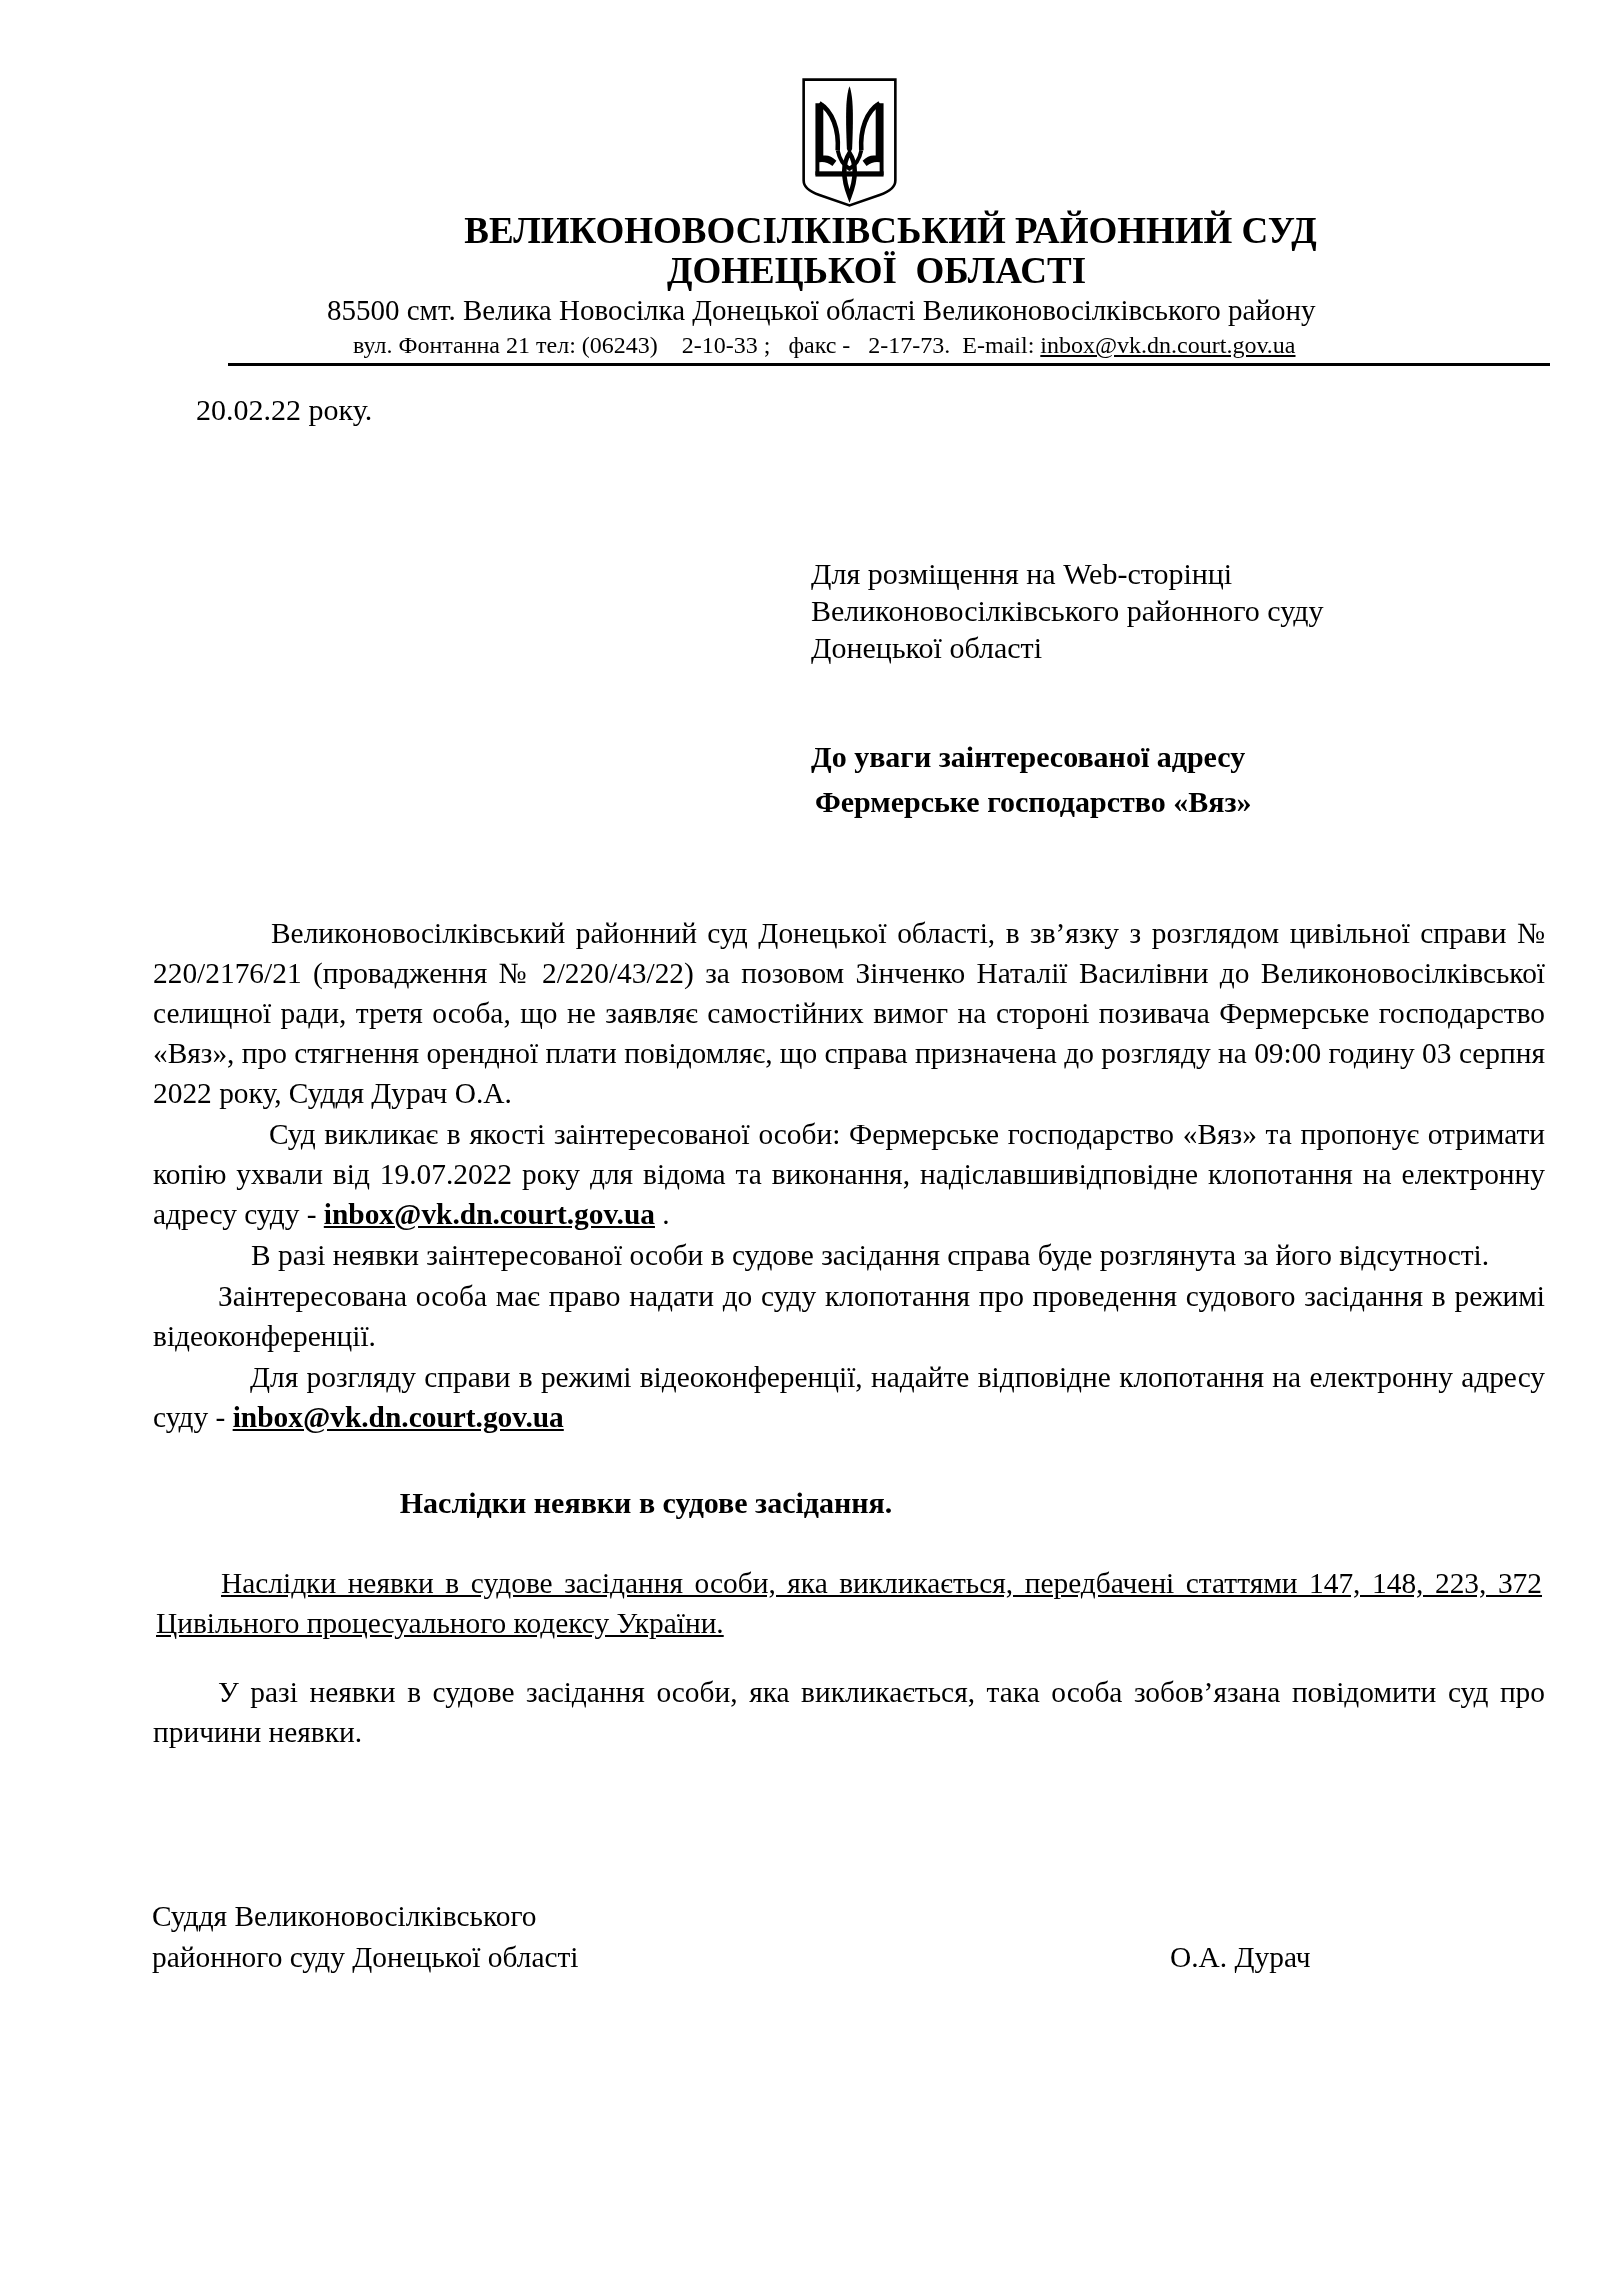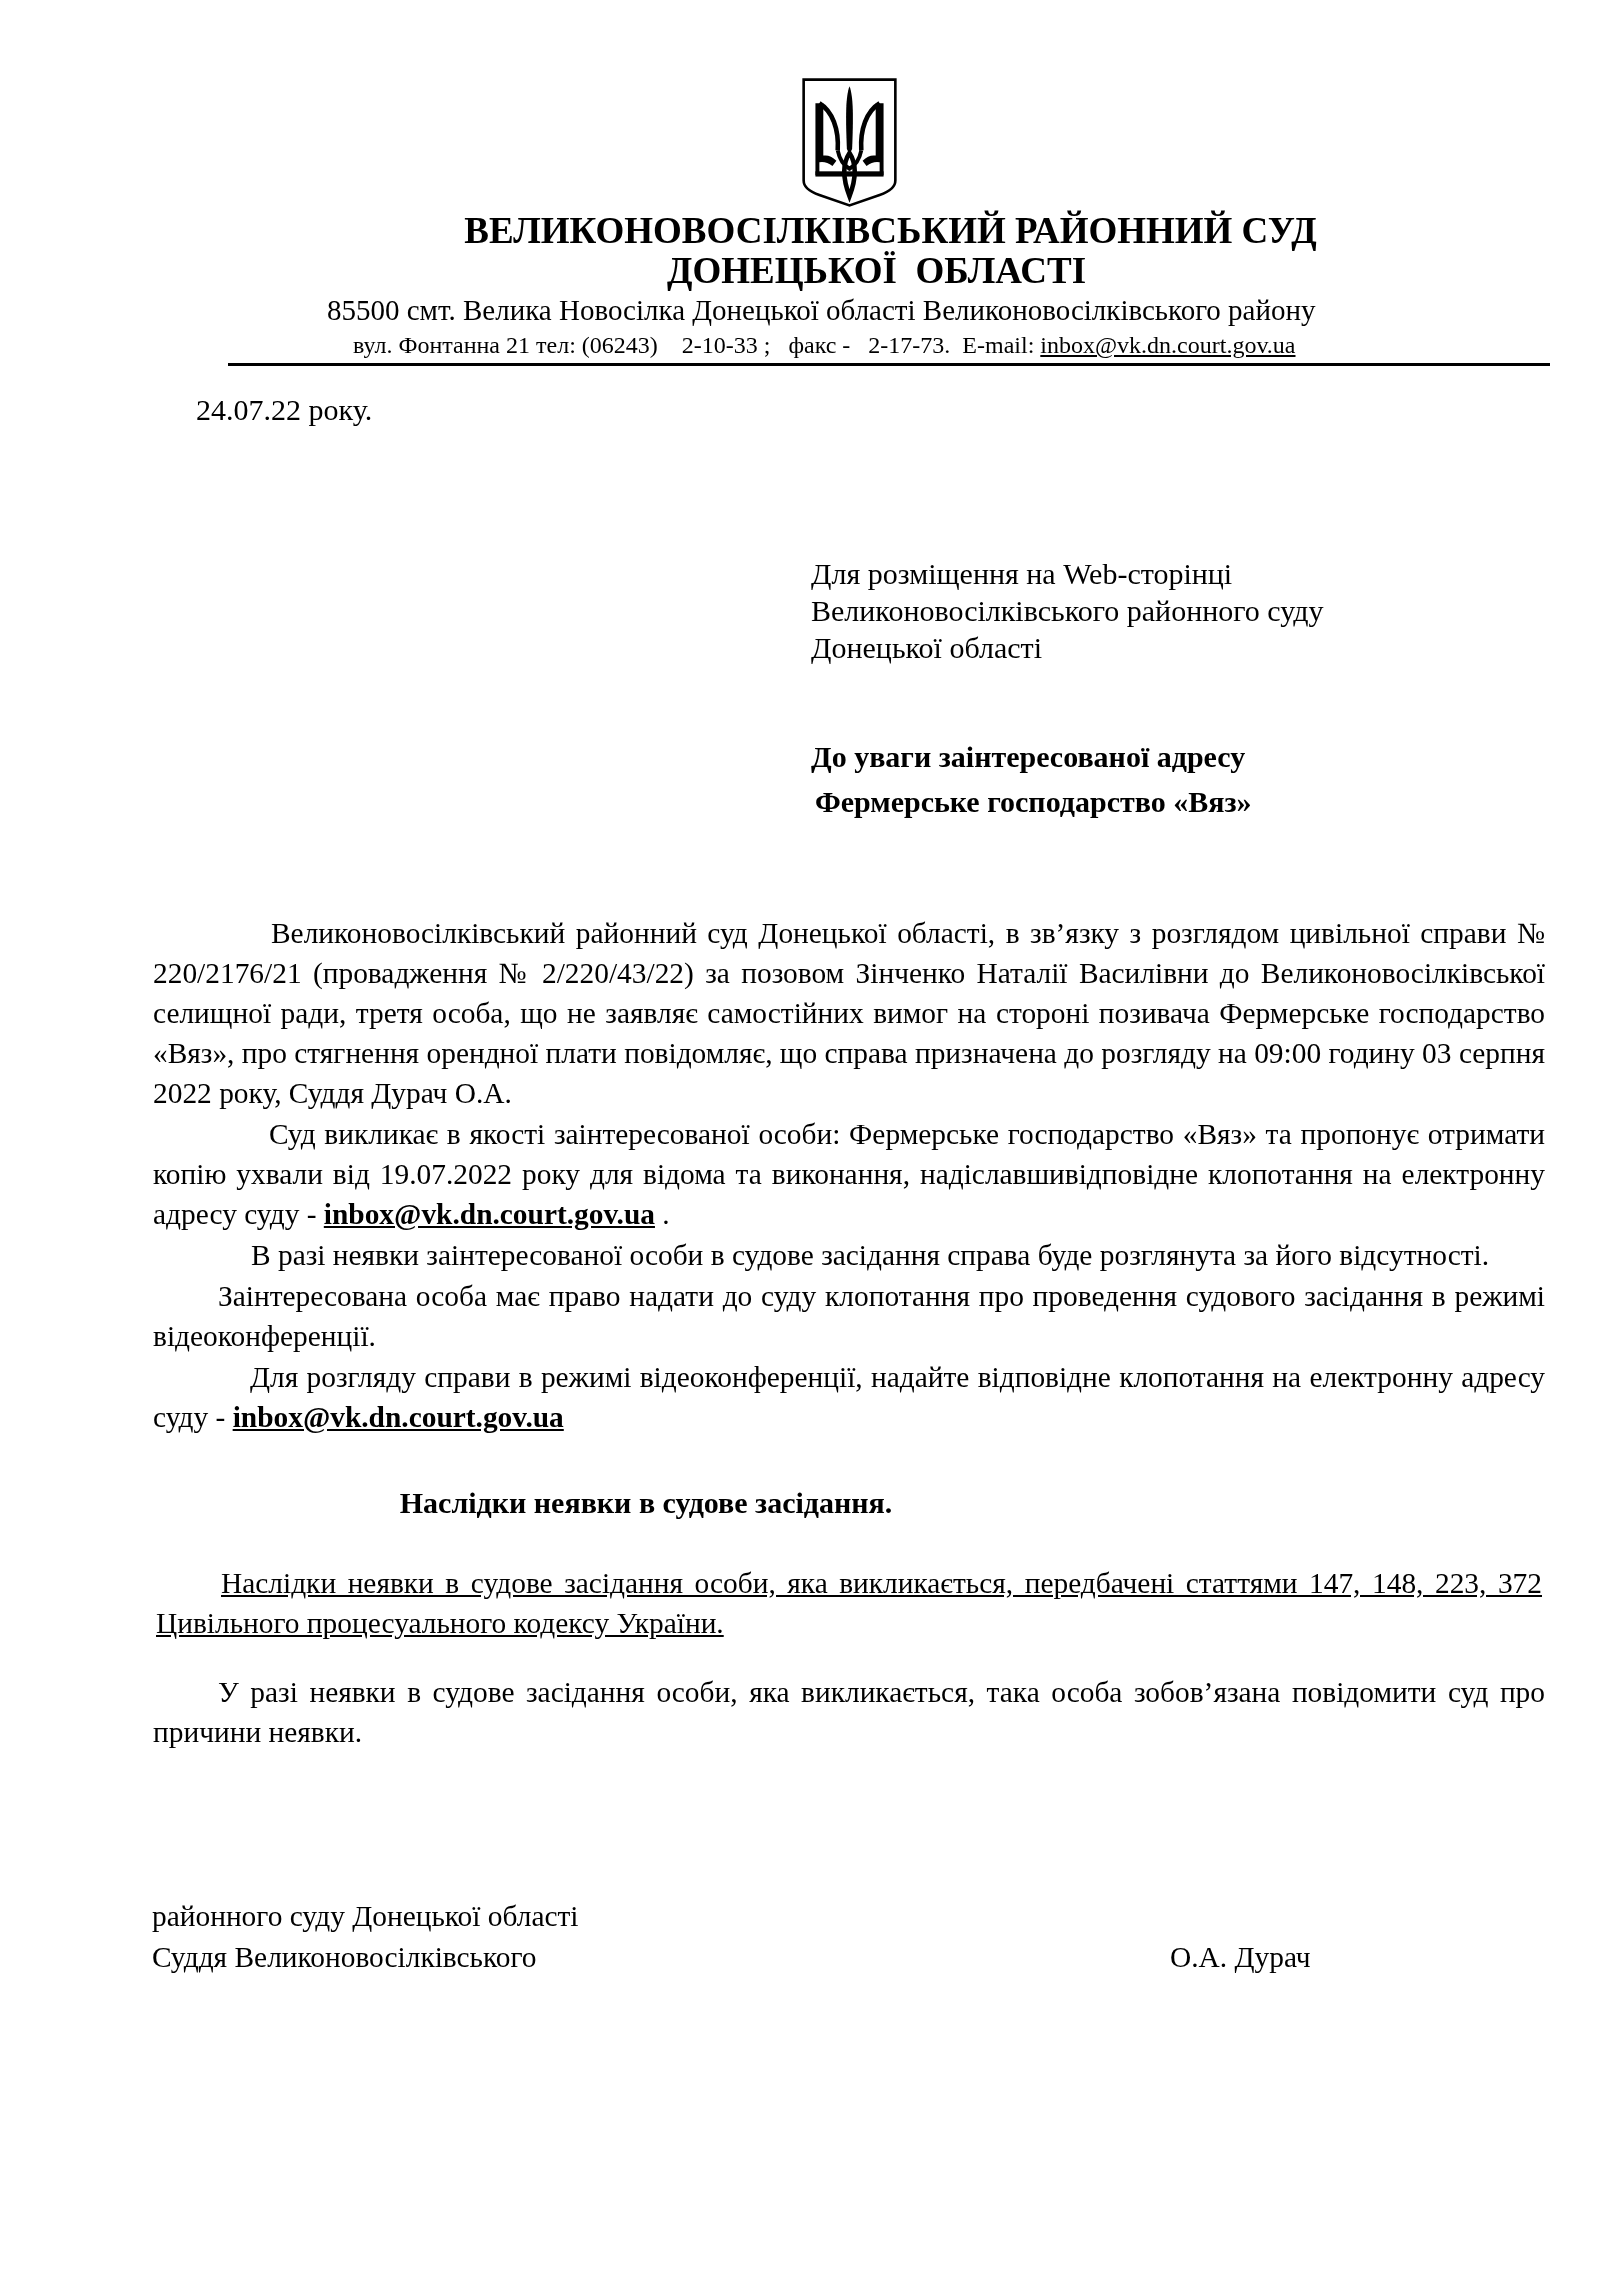--- a/index.html
+++ b/index.html
@@ -73,21 +73,21 @@
     <path d="M56 112 Q60 132 74 140 Q88 132 92 112" fill="none" stroke="#000" stroke-width="6"></path>
   </svg>
 </div>
 
 <div class="abs title title1">ВЕЛИКОНОВОСІЛКІВСЬКИЙ РАЙОННИЙ СУД</div>
 <div class="abs title title2" style="white-space: pre;">ДОНЕЦЬКОЇ  ОБЛАСТІ</div>
 <div class="abs addr1">85500 смт. Велика Новосілка Донецької області Великоновосілківського району</div>
 <div class="abs addr2" style="white-space: pre;"><span>вул. Фонтанна 21 тел: (06243)    2-10-33 ;   факс -   2-17-73.  E-mail: </span><a class="email">inbox@vk.dn.court.gov.ua</a></div>
 <div class="abs rule"></div>
 
-<div class="abs date">24.07.22 року.</div>
+<div class="abs date">20.02.22 року.</div>
 
 <div class="abs addressee">
   <div>Для розміщення на Web-сторінці</div>
   <div>Великоновосілківського районного суду</div>
   <div>Донецької області</div>
 </div>
 
 <div class="abs attention">
   <div>До уваги заінтересованої адресу</div>
   <div class="l2">Фермерське господарство «Вяз»</div>
@@ -103,17 +103,17 @@
 
 <div class="abs subhead">Наслідки неявки в судове засідання.</div>
 <div class="abs conseq">
   <p class="indent4">Наслідки неявки в судове засідання особи, яка викликається, передбачені статтями 147, 148, 223, 372 Цивільного процесуального кодексу України.</p>
 </div>
 <div class="abs duty">
   <p class="indent4">У разі неявки в судове засідання особи, яка викликається, така особа зобов’язана повідомити суд про причини неявки.</p>
 </div>
 
 <div class="abs sig-left">
+  <div>Суддя Великоновосілківського</div>
   <div>районного суду Донецької області</div>
-  <div>Суддя Великоновосілківського</div>
 </div>
 <div class="abs sig-right">О.А. Дурач</div>
 
 
 </body></html>

